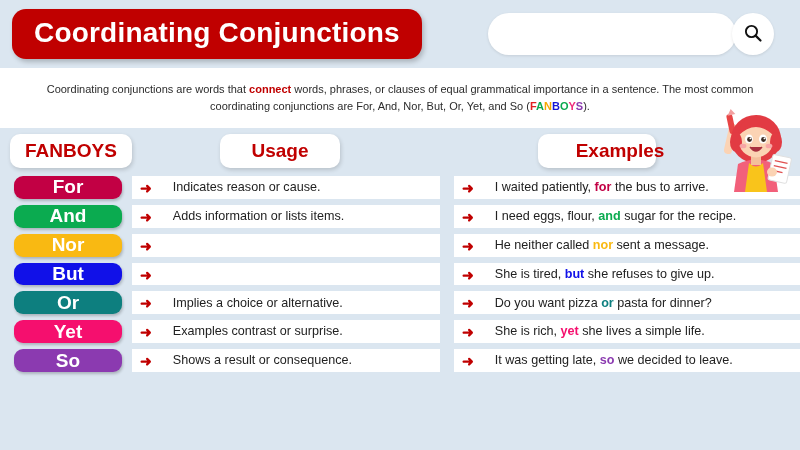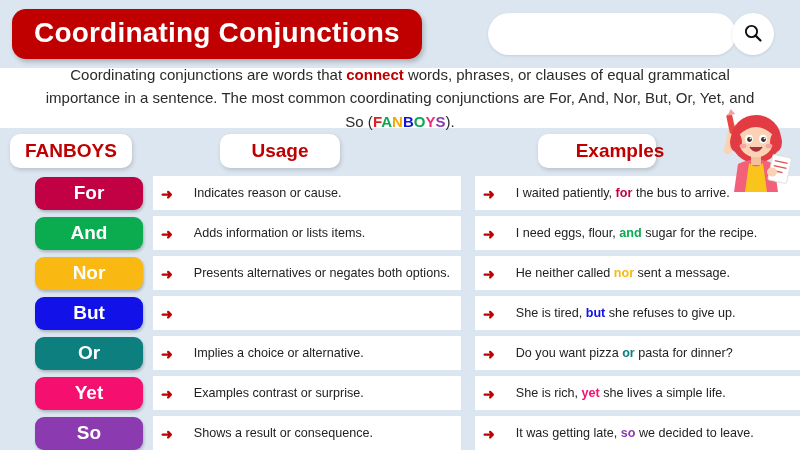--- a/index.html
+++ b/index.html
@@ -94,21 +94,21 @@
     height: 60px;
     background: #ffffff;
     display: flex;
     align-items: center;
     justify-content: center;
   }
 
   .desc-text {
     width: 730px;
     text-align: center;
-    font-size: 15px;
+    font-size: 11px;
     line-height: 1.55;
     color: #2b2b2b;
   }
 
   .desc-text b.connect { color: #c00000; font-weight: bold; }
 
   .fb-f { color: #e02020; font-weight: bold; }
   .fb-a { color: #0aa84f; font-weight: bold; }
   .fb-n { color: #f5a800; font-weight: bold; }
   .fb-b { color: #1414d6; font-weight: bold; }
@@ -141,25 +141,24 @@
   .col-head.h-fanboys  { left: 10px;  width: 122px; }
   .col-head.h-usage    { left: 220px; width: 120px; }
   .col-head.h-examples { left: 538px; width: 118px; padding-left: 46px; }
 
   
   .table {
     position: absolute;
     left: 0;
     top: 176px;
     width: 800px;
-    height: 274px;
+    height: 196px;
     display: flex;
     flex-direction: column;
     gap: 6px;
-    padding-left: 21px;
   }
 
   .row {
     display: flex;
     align-items: stretch;
     flex: 1 1 auto;
     min-height: 0;
   }
 
   
@@ -299,21 +298,20 @@
         <span class="arrow">➜</span>
         <span class="cell-text"><span>I need eggs,  flour, </span><span class="hl" style="color: rgb(11, 171, 80);">and</span><span> sugar for the recipe.</span></span>
       </div>
     </div>
     <div class="row">
       <div class="cell-chip">
         <div class="chip" style="background: rgb(249, 185, 18);">Nor</div>
       </div>
       <div class="cell-usage">
         <span class="arrow">➜</span>
-        <span class="cell-text">Presents alternatives or negates both options.</span>
       </div>
       <div class="gap-col"></div>
       <div class="cell-example">
         <span class="arrow">➜</span>
         <span class="cell-text"><span>He neither called </span><span class="hl" style="color: rgb(249, 185, 18);">nor</span><span> sent a message.</span></span>
       </div>
     </div>
     <div class="row">
       <div class="cell-chip">
         <div class="chip" style="background: rgb(17, 17, 232);">But</div>

